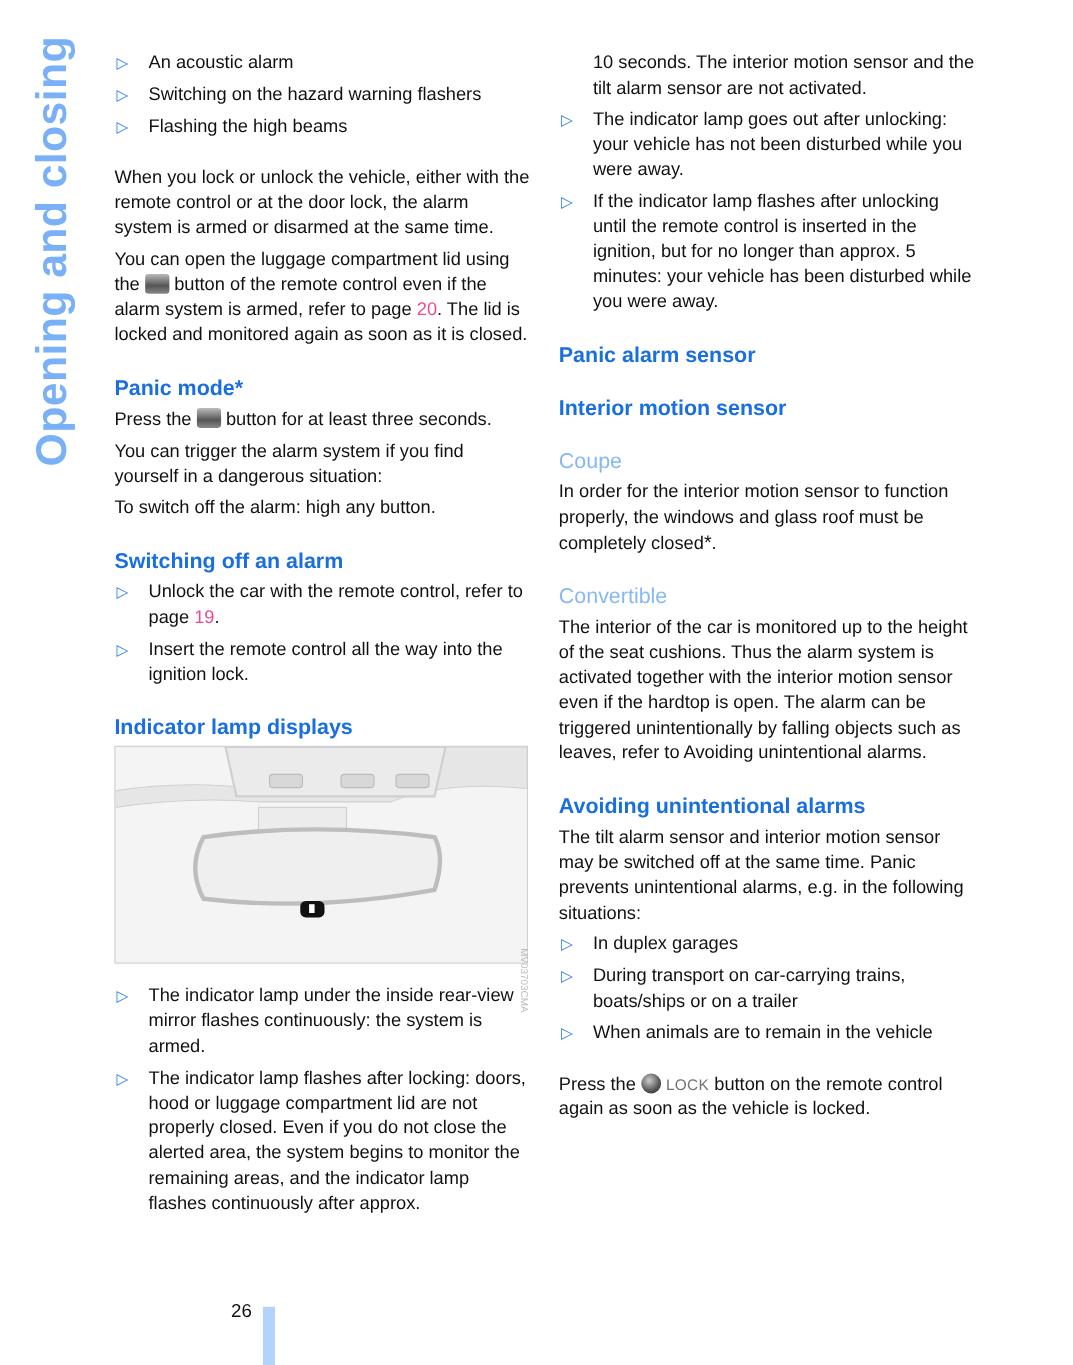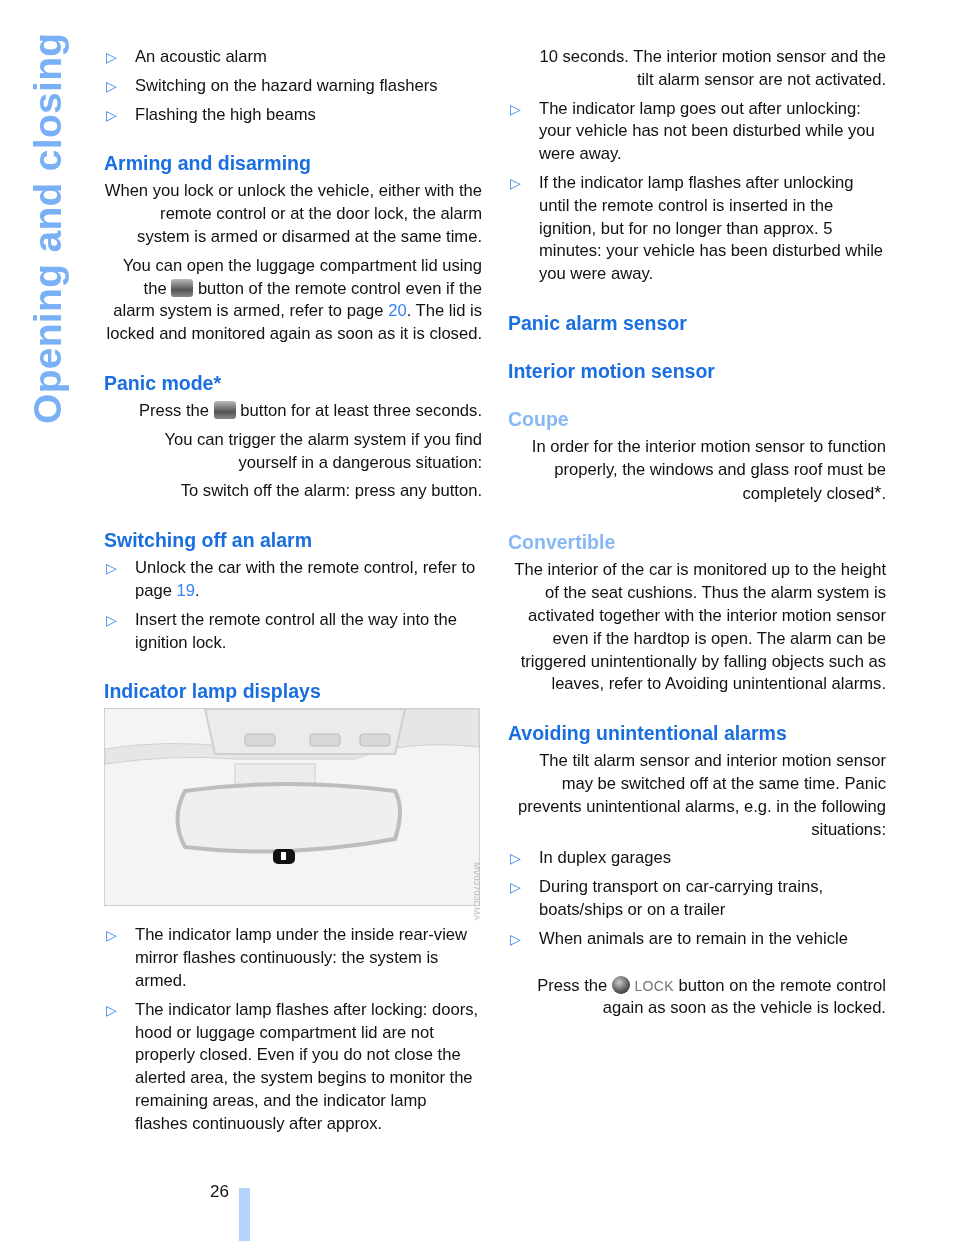--- a/index.html
+++ b/index.html
@@ -5,29 +5,29 @@
   html, body { margin: 0; padding: 0; background: #ffffff; }
   body { width: 975px; height: 1241px; position: relative; overflow: hidden;
          font-family: "Liberation Sans", sans-serif; color: #111; }
   .side-title { position: absolute; left: 28px; top: 424px; width: 380px; height: 40px;
                 transform-origin: 0 0; transform: rotate(-90deg);
                 font-size: 39px; font-weight: bold; color: #7ab0f6; letter-spacing: 0.3px;
                 white-space: nowrap; line-height: 40px; }
   .col { position: absolute; top: 46px; width: 378px; font-size: 16.6px; line-height: 22.8px; }
   .col.left { left: 104px; }
   .col.right { left: 508px; width: 378px; }
-  p { margin: 0 0 6px 0; text-align: right; }
+  p { margin: 0 0 6px 0; }
   h2 { font-size: 19.5px; font-weight: bold; color: #1a6fe0; margin: 0 0 4px 0; line-height: 26px; }
-  h3 { font-size: 19.5px; font-weight: bold; color: #86b8f5; margin: 0 0 4px 0; line-height: 26px; }
+  h3 { font-size: 19.5px; font-weight: normal; color: #86b8f5; margin: 0 0 4px 0; line-height: 26px; }
   .gap { height: 18px; }
   ul.bullets { list-style: none; margin: 0 0 6px 0; padding: 0; }
   ul.bullets li { position: relative; padding-left: 31px; margin-bottom: 6px; }
   ul.bullets li .tri { position: absolute; left: 2px; top: 0; color: #3a86e8; font-size: 14px; }
   .cont { padding-left: 31px; }
-  .link { color: #3b82f6; }
+  .link { color: #ec4899; }
   .btn-icon { display: inline-block; width: 22px; height: 18px; vertical-align: -3px;
               border-radius: 3px; background: linear-gradient(#bbb, #555 60%, #888); }
   .lock-icon { display: inline-block; width: 18px; height: 18px; border-radius: 50%; vertical-align: -3px;
                background: radial-gradient(circle at 40% 35%, #ccc, #555 60%, #222); }
   .lock-text { font-size: 14px; color: #737373; letter-spacing: 0.3px; }
   .figure { position: relative; width: 374px; height: 196px; border: 1px solid #cfcfcf;
             background: #f2f2f2; margin: 4px 0 18px 0; overflow: hidden; }
   .fig-code { position: absolute; left: 482px; top: 862px; font-size: 9px; color: #bbb;
               transform: rotate(90deg); transform-origin: 0 0; white-space: nowrap; }
   .page-num { position: absolute; left: 210px; top: 1182px; font-size: 17px; }
@@ -40,38 +40,37 @@
 <div class="side-title">Opening and closing</div>
 
 <div class="col left">
   <ul class="bullets">
     <li><span class="tri">▷</span><span>An acoustic alarm</span></li>
     <li><span class="tri">▷</span><span>Switching on the hazard warning flashers</span></li>
     <li><span class="tri">▷</span><span>Flashing the high beams</span></li>
   </ul>
   <div class="gap"></div>
 
-  <h2>Arming and disarming</h2>
   <p>When you lock or unlock the vehicle, either with the remote control or at the door lock, the alarm system is armed or disarmed at the same time.</p>
   <p>
     <span>You can open the luggage compartment lid using the</span>
     <span class="btn-icon"></span>
     <span>button of the remote control even if the alarm system is armed, refer to page</span>
     <span class="link">20</span><span>. The lid is locked and monitored again as soon as it is closed.</span>
   </p>
   <div class="gap"></div>
 
   <h2>Panic mode*</h2>
   <p>
     <span>Press the</span>
     <span class="btn-icon"></span>
     <span>button for at least three seconds.</span>
   </p>
   <p>You can trigger the alarm system if you find yourself in a dangerous situation:</p>
-  <p>To switch off the alarm: press any button.</p>
+  <p>To switch off the alarm: high any button.</p>
   <div class="gap"></div>
 
   <h2>Switching off an alarm</h2>
   <ul class="bullets">
     <li><span class="tri">▷</span><span>Unlock the car with the remote control, refer to page</span> <span class="link">19</span><span>.</span></li>
     <li><span class="tri">▷</span><span>Insert the remote control all the way into the ignition lock.</span></li>
   </ul>
   <div class="gap"></div>
 
   <h2>Indicator lamp displays</h2>

